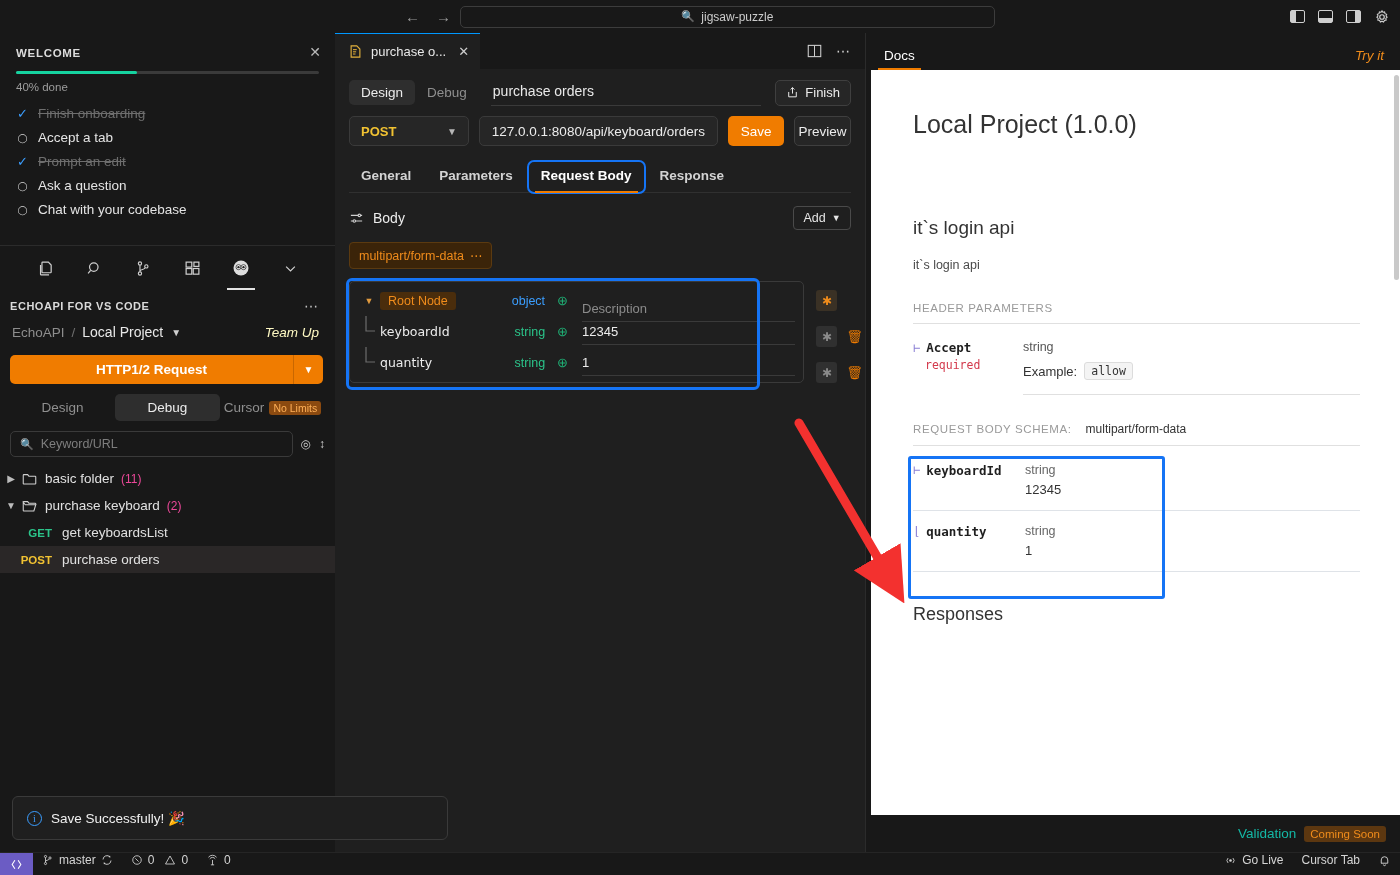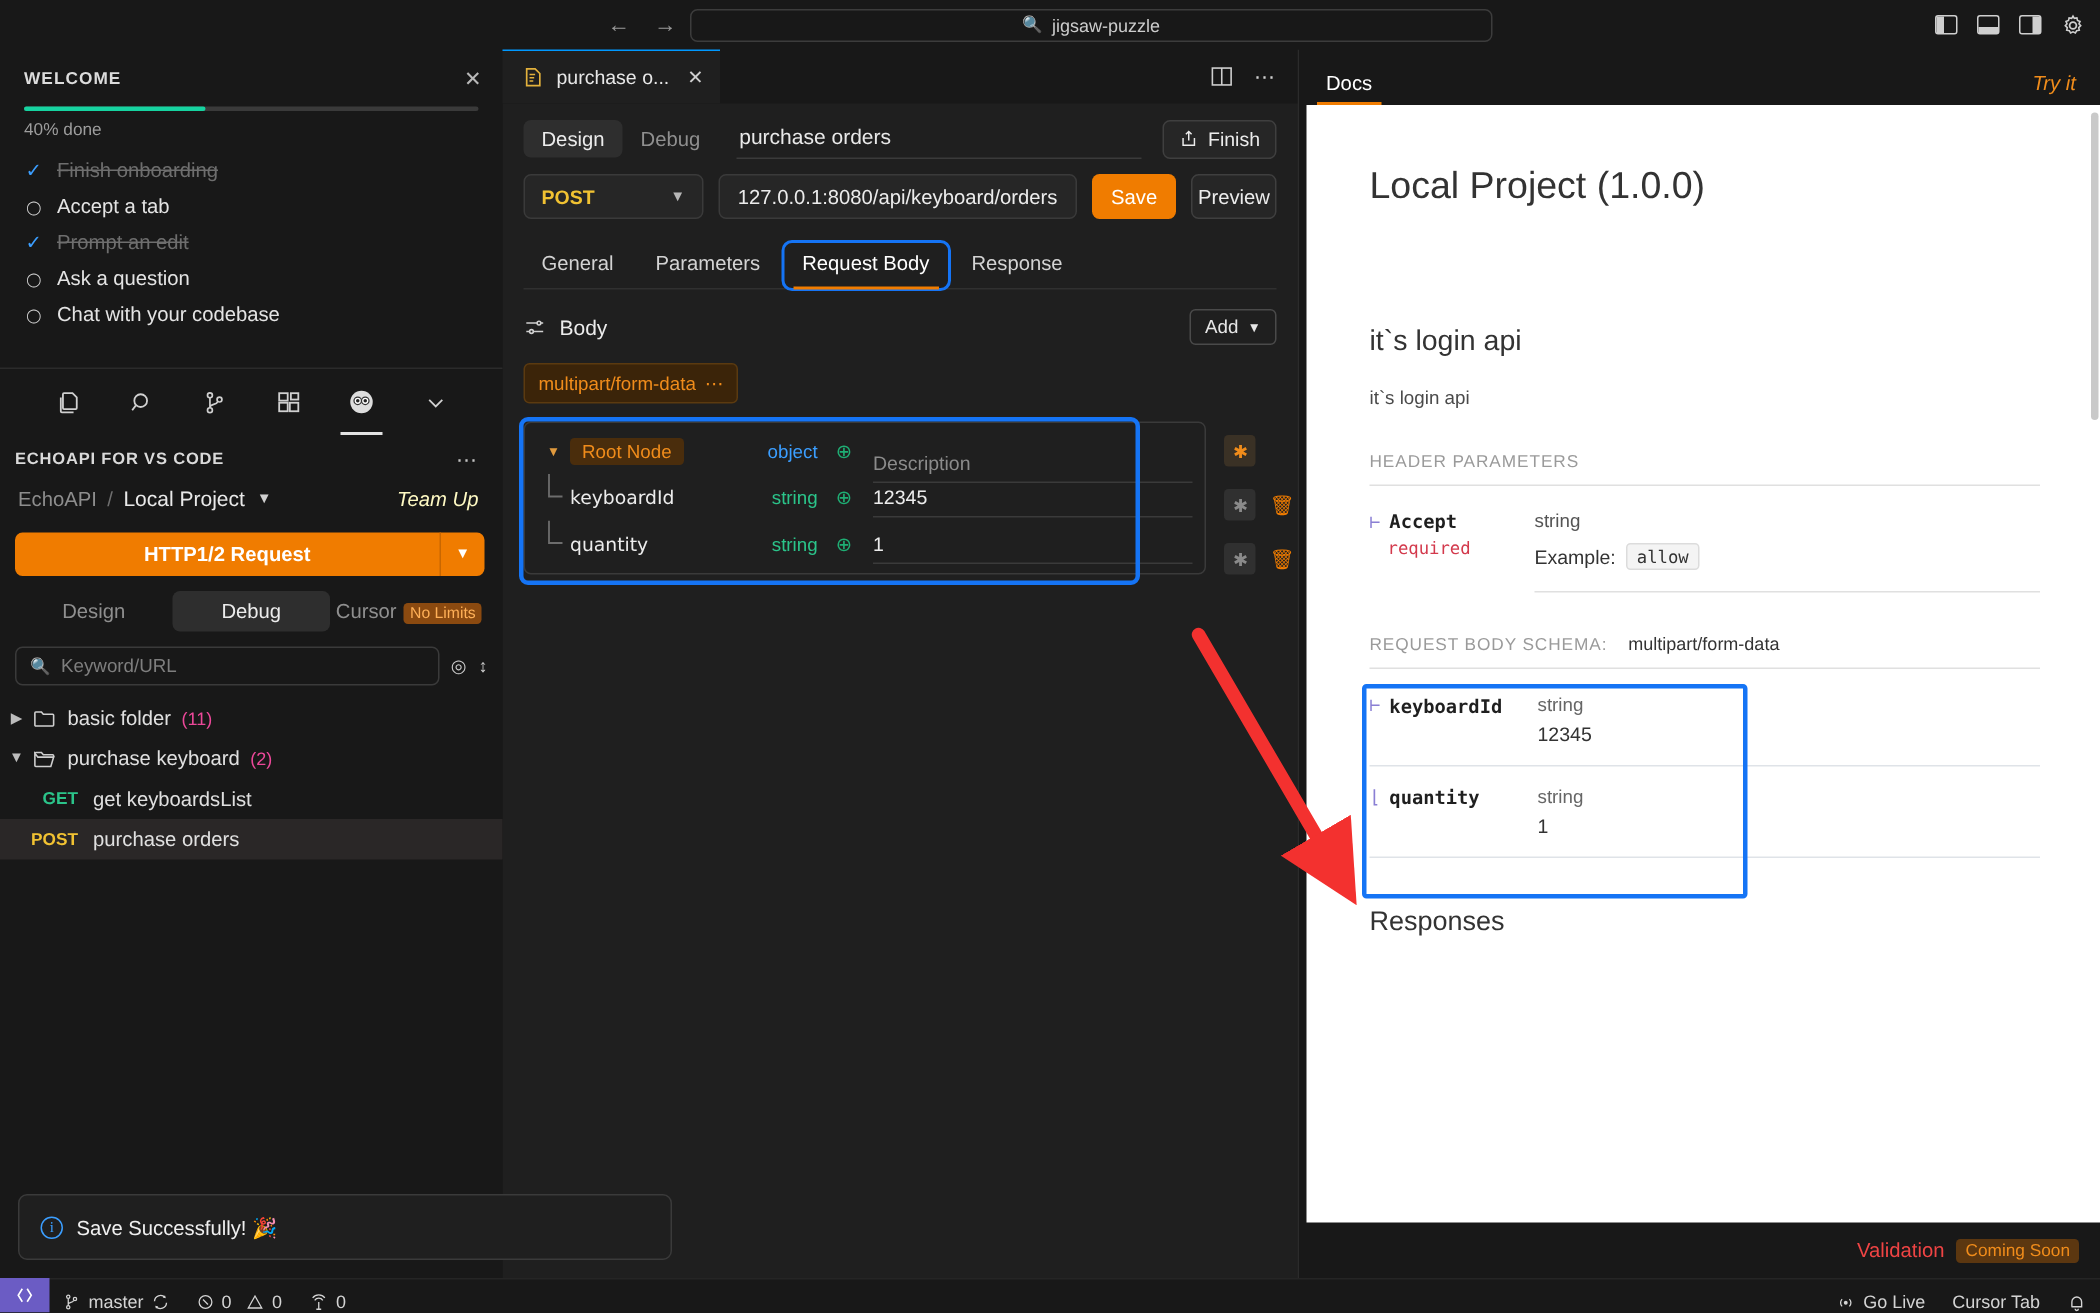--- a/index.html
+++ b/index.html
@@ -141,21 +141,21 @@
   .urlbox {
     flex: 1; height: 30px; background: #262626; border: 1px solid #3a3a3a; border-radius: 5px;
     display: flex; align-items: center; padding: 0 12px; font-size: 13.5px; color: #ececec;
   }
   .savebtn { width: 74px; height: 30px; background: #f07c00; border-radius: 5px; color: #fff; font-size: 13.5px;
     display: flex; align-items: center; justify-content: center; cursor: pointer; }
   .prevbtn { width: 74px; height: 30px; background: #262626; border: 1px solid #3f3f3f; border-radius: 5px; color: #ececec;
     font-size: 13.5px; display: flex; align-items: center; justify-content: center; cursor: pointer; }
 
   .subtabs { display: flex; align-items: center; gap: 4px; padding: 8px 14px 0 14px; border-bottom: 1px solid #303030;
-    margin: 8px 14px 0 14px; padding-left: 0; padding-right: 0; position: relative; }
+    margin: 8px 14px 0 14px; padding-left: 0; padding-right: 0; position: relative; font-weight: bold; }
   .subtab { padding: 6px 12px 9px 12px; font-size: 13.5px; color: #d3d3d3; cursor: pointer; position: relative; }
   .subtab.sel { color: #ffffff; }
   .subtab.sel::after { content: ""; position: absolute; left: 6px; right: 6px; bottom: -1px; height: 2px; background: #f07c00; }
   .subtab.hl { outline: 2.5px solid #1574f5; border-radius: 5px; }
 
   .bodyhead { display: flex; align-items: center; padding: 13px 14px 0 14px; }
   .bodyhead .bh-ico { color: #d0d0d0; margin-right: 9px; display: flex; }
   .bodyhead .bh-t { font-size: 14px; color: #ececec; }
   .addbtn { margin-left: auto; width: 58px; height: 24px; border: 1px solid #4a4a4a; border-radius: 4px;
     display: flex; align-items: center; justify-content: center; gap: 6px; font-size: 12.5px; color: #e6e6e6; cursor: pointer; }
@@ -221,25 +221,25 @@
   .sch-name { font-family: "DejaVu Sans Mono", monospace; font-size: 12.5px; color: #1f1f1f; font-weight: bold; }
   .sch-right { flex: 1; padding-left: 2px; }
   .sch-type { font-size: 12.5px; color: #666; }
   .sch-val { font-size: 13px; color: #333; margin-top: 5px; }
   .doc-h2b { font-size: 18px; color: #333; margin-top: 32px; font-weight: normal; }
   .scrollbar { position: absolute; right: 1px; top: 5px; width: 5px; height: 205px; background: #c9c9c9; border-radius: 3px; }
 
   
   .valbar { height: 37px; background: #181818; display: flex; align-items: center; justify-content: flex-end;
     padding-right: 14px; gap: 8px; }
-  .valbar .vt { font-size: 13.5px; color: #ef4444; text-align: right; }
+  .valbar .vt { font-size: 13.5px; color: #14b8a6; text-align: right; }
   .valbar .vb { background: #5c3710; color: #f08c1b; font-size: 11.5px; padding: 2px 6px; border-radius: 3px; }
 
   
-  .statusbar { height: 23px; background: #181818; display: flex; align-items: flex-end; font-size: 12px; color: #d4d4d4;
+  .statusbar { height: 23px; background: #181818; display: flex; align-items: flex-start; font-size: 12px; color: #d4d4d4;
     flex: 0 0 23px; border-top: 1px solid #252525; }
   .sb-remote { width: 33px; height: 23px; background: #6b5cc4; display: flex; align-items: center; justify-content: center; color: #fff; }
   .sb-item { display: flex; align-items: center; gap: 5px; padding: 0 9px; cursor: pointer; }
   .sb-right { margin-left: auto; display: flex; align-items: center; }
 </style>
 </head>
 <body>
 
 <div class="app">
 

